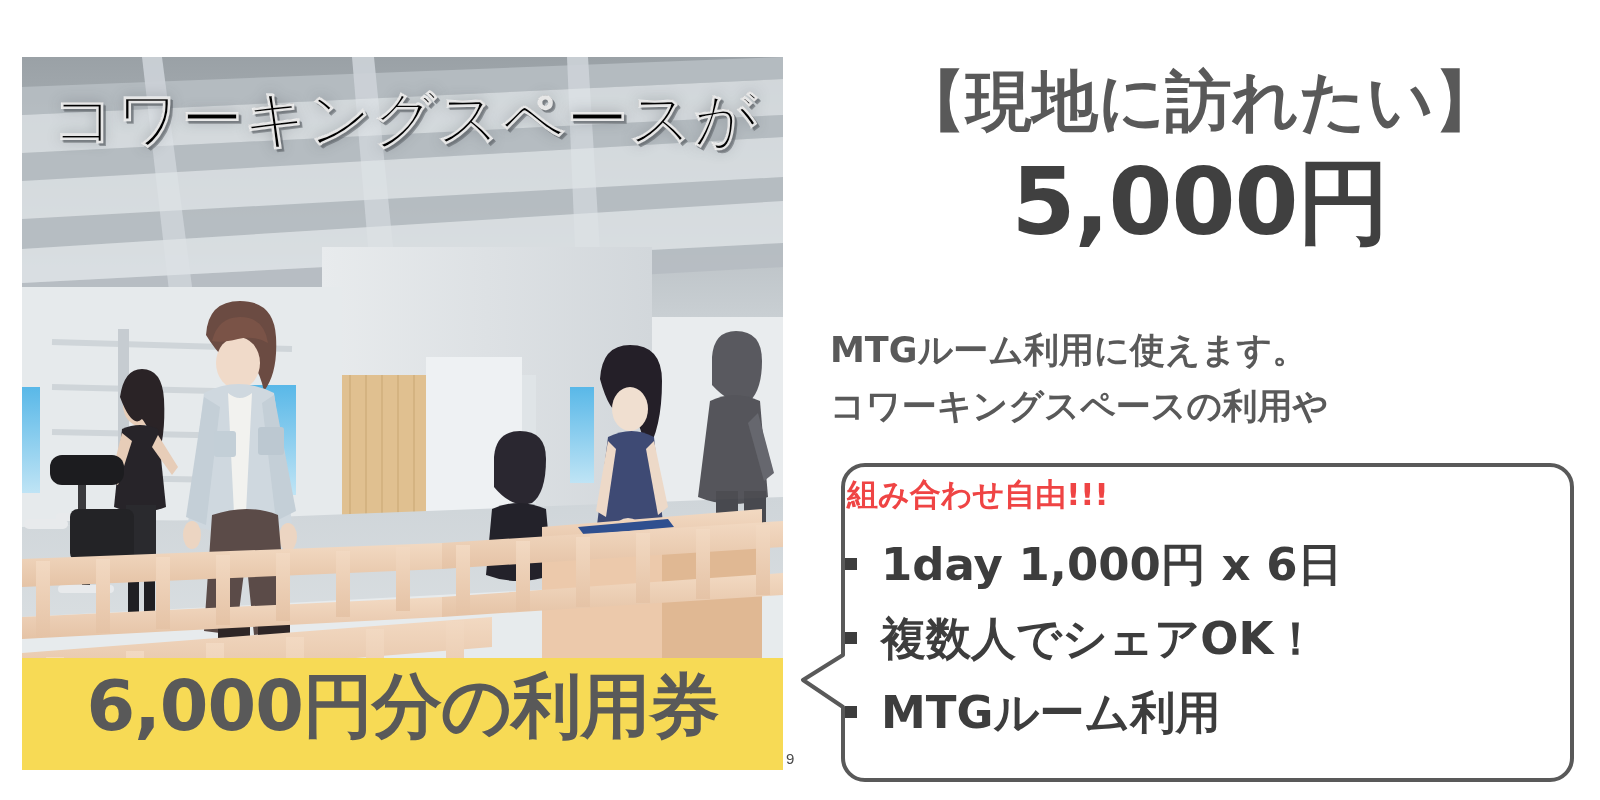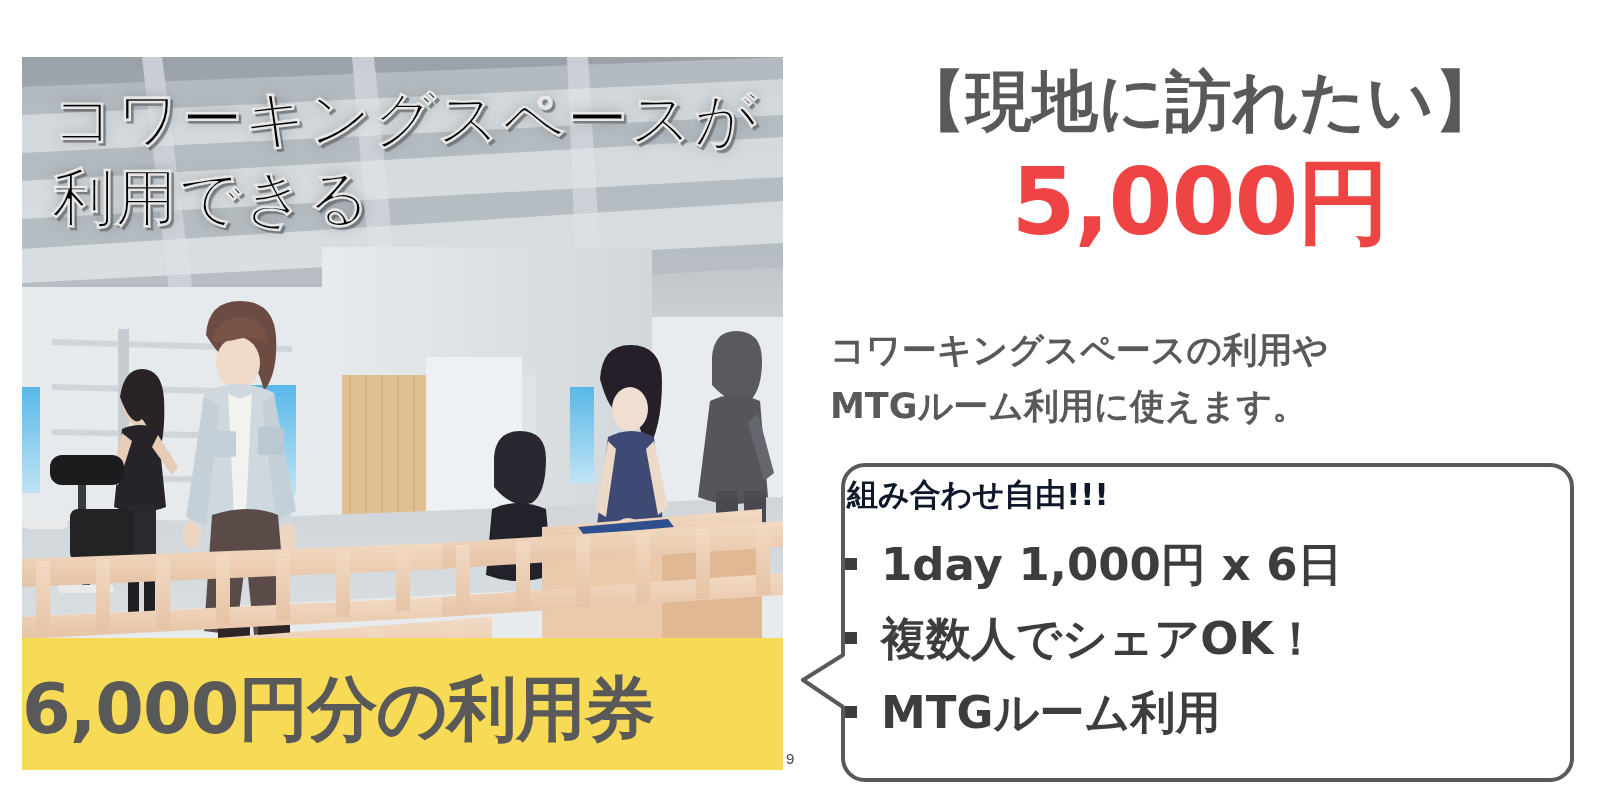--- a/index.html
+++ b/index.html
@@ -26,22 +26,22 @@
       3px 3px 0 rgba(90,95,100,.55),
       2px 2px 0 rgba(110,115,120,.45),
       0 0 14px rgba(70,75,80,.35);
     font-family:"DejaVu Sans","Liberation Sans",sans-serif;
     -webkit-text-stroke:0.6px rgba(255,255,255,.9);
   }
   .photo-caption .ln{display:block;white-space:nowrap;}
 
   
   .coupon-band{
-    position:absolute;left:0;bottom:0;width:761px;height:132px;
-    background:#f7da55;display:flex;flex-direction:row;
+    position:absolute;left:0;bottom:0;width:761px;height:112px;
+    background:#f7da55;display:flex;flex-direction:column;
     align-items:center;justify-content:flex-start;padding-top:12px;box-sizing:border-box;
   }
   .coupon-main{
     color:#595959;font-weight:700;font-size:70px;line-height:1.05;
     letter-spacing:-1px;white-space:nowrap;
     font-family:"DejaVu Sans","Liberation Sans",sans-serif;
   }
   .coupon-sub{
     color:#595959;font-weight:700;font-size:34px;line-height:1.1;margin-top:2px;
     letter-spacing:0px;white-space:nowrap;
@@ -58,40 +58,40 @@
   .right-col{position:absolute;left:805px;top:0;width:800px;height:800px;}
 
   .headline{
     position:absolute;left:0;top:66px;width:790px;text-align:center;
     color:#595959;font-weight:700;font-size:66px;line-height:1.1;
     white-space:nowrap;letter-spacing:0px;
     font-family:"DejaVu Sans","Liberation Sans",sans-serif;
   }
   .price{
     position:absolute;left:0;top:155px;width:790px;text-align:center;
-    color:#ef4444;font-weight:700;font-size:92px;line-height:1.05;
+    color:#404040;font-weight:700;font-size:92px;line-height:1.05;
     white-space:nowrap;letter-spacing:-1px;
     font-family:"DejaVu Sans","Liberation Sans",sans-serif;
   }
 
   .desc{
     position:absolute;left:25px;top:322px;width:720px;
     color:#595959;font-weight:700;font-size:35px;line-height:1.6;
     font-family:"DejaVu Sans","Liberation Sans",sans-serif;
   }
   .desc .ln{display:block;white-space:nowrap;}
 
   
   .callout-wrap{position:absolute;left:-10px;top:455px;width:790px;height:335px;}
   .callout-svg{position:absolute;left:0;top:0;width:790px;height:335px;}
   .callout-content{position:absolute;left:0;top:0;width:790px;height:335px;}
 
   .callout-title{
     position:absolute;left:52px;top:22px;
-    color:#0f172a;font-weight:700;font-size:31px;line-height:1.1;white-space:nowrap;
+    color:#ef4444;font-weight:700;font-size:31px;line-height:1.1;white-space:nowrap;
     font-family:"DejaVu Sans","Liberation Sans",sans-serif;
   }
   .callout-list{position:absolute;left:46px;top:72px;width:730px;}
   .callout-li{
     display:flex;align-items:center;height:74px;
     color:#3d3d3d;font-weight:700;font-size:45px;line-height:1;white-space:nowrap;
     font-family:"DejaVu Sans","Liberation Sans",sans-serif;
   }
   .bullet-sq{
     width:12px;height:12px;background:#3d3d3d;flex:0 0 auto;
@@ -294,38 +294,37 @@
       <g fill="#b9c0c6" opacity=".85">
         <polygon points="120,660 230,648 250,672 140,686"></polygon>
         <polygon points="150,690 260,676 280,700 170,713"></polygon>
       </g>
 
       <polygon points="470,640 761,612 761,713 470,713" fill="#f0d6bd"></polygon>
     </svg>
 
     <div class="photo-caption">
       <span class="ln">コワーキングスペースが</span>
-      <span class="ln">利用できる</span>
     </div>
 
     <div class="coupon-band">
       <div class="coupon-main">6,000円分の利用券</div>
     </div>
   </div>
 
   <div class="page-number">9</div>
 
   <div class="right-col">
 
     <div class="headline">【現地に訪れたい】</div>
     <div class="price">5,000円</div>
 
     <div class="desc">
+      <span class="ln">MTGルーム利用に使えます。</span>
       <span class="ln">コワーキングスペースの利用や</span>
-      <span class="ln">MTGルーム利用に使えます。</span>
     </div>
 
     <div class="callout-wrap">
       <svg class="callout-svg" viewBox="0 0 790 335">
         <path d="M 48 200
                  L 8 225
                  L 48 252
                  L 48 303
                  A 22 22 0 0 0 70 325
                  L 755 325

